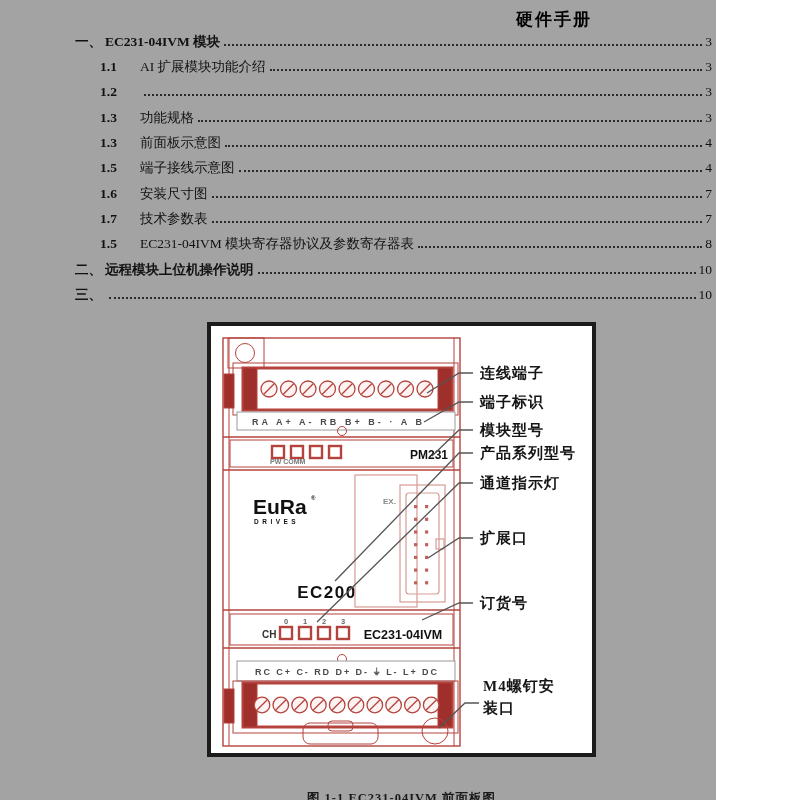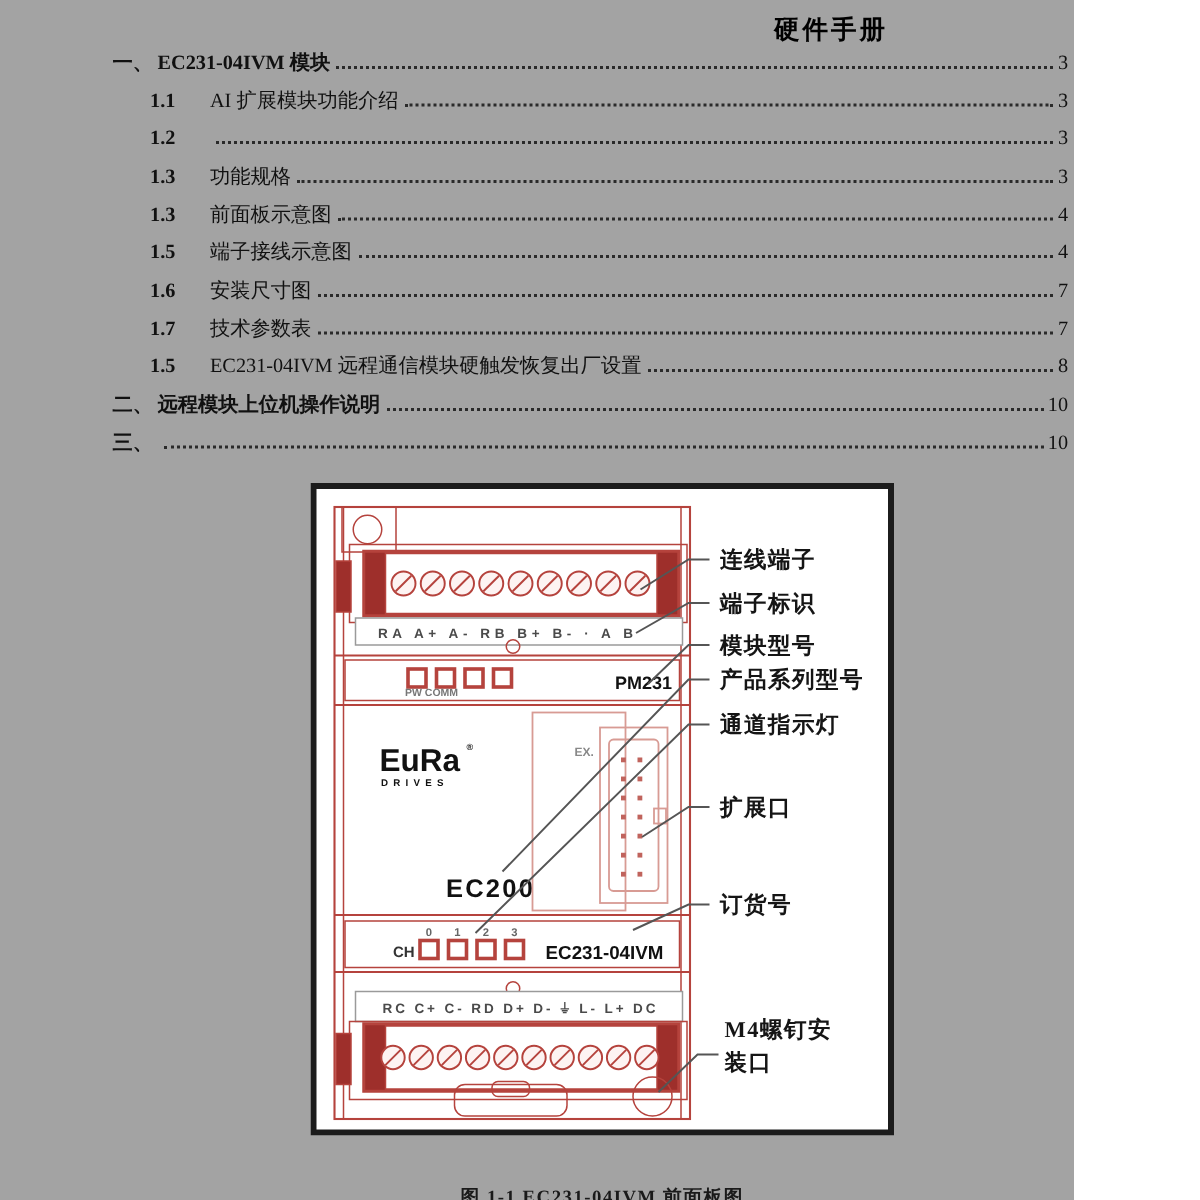--- a/index.html
+++ b/index.html
@@ -107,21 +107,21 @@
         <span class="toc-page">7</span>
       </div>
       <div class="toc-row l2">
         <span class="toc-num">1.7</span>
         <span class="toc-title">技术参数表</span>
         <span class="toc-dots"></span>
         <span class="toc-page">7</span>
       </div>
       <div class="toc-row l2">
         <span class="toc-num">1.5</span>
-        <span class="toc-title">EC231-04IVM 远程通信模块硬触发恢复出厂设置</span>
+        <span class="toc-title">EC231-04IVM 模块寄存器协议及参数寄存器表</span>
         <span class="toc-dots"></span>
         <span class="toc-page">8</span>
       </div>
       <div class="toc-row l1">
         <span class="toc-num">二、</span>
         <span class="toc-title">远程模块上位机操作说明</span>
         <span class="toc-dots"></span>
         <span class="toc-page">10</span>
       </div>
       <div class="toc-row l1">

